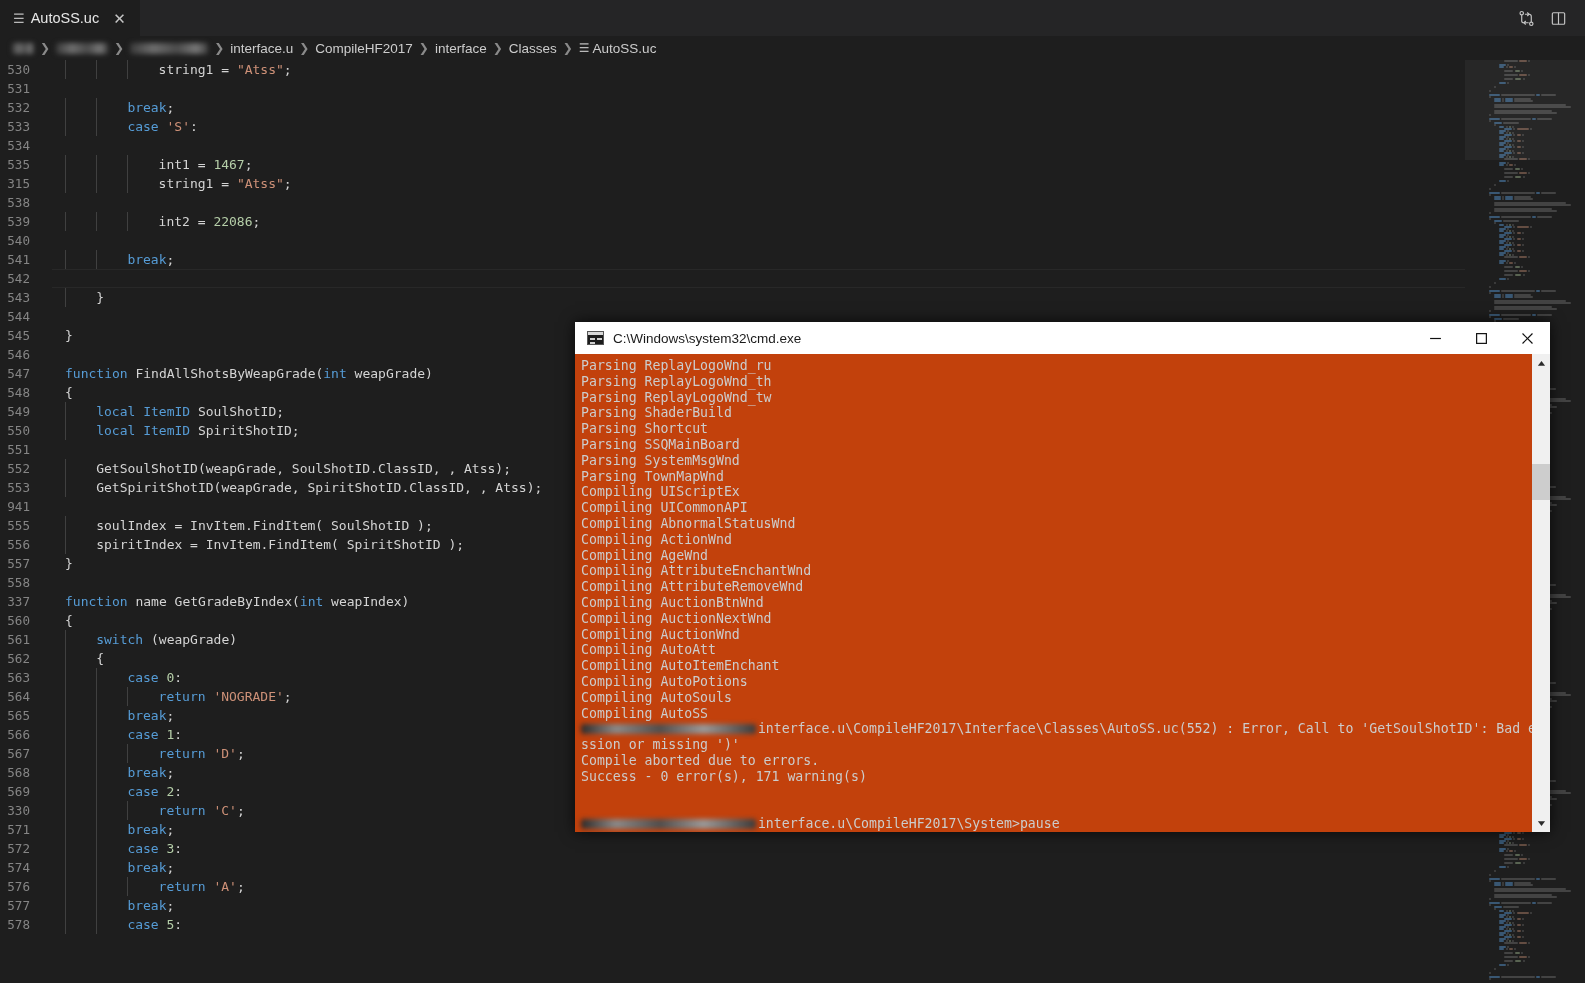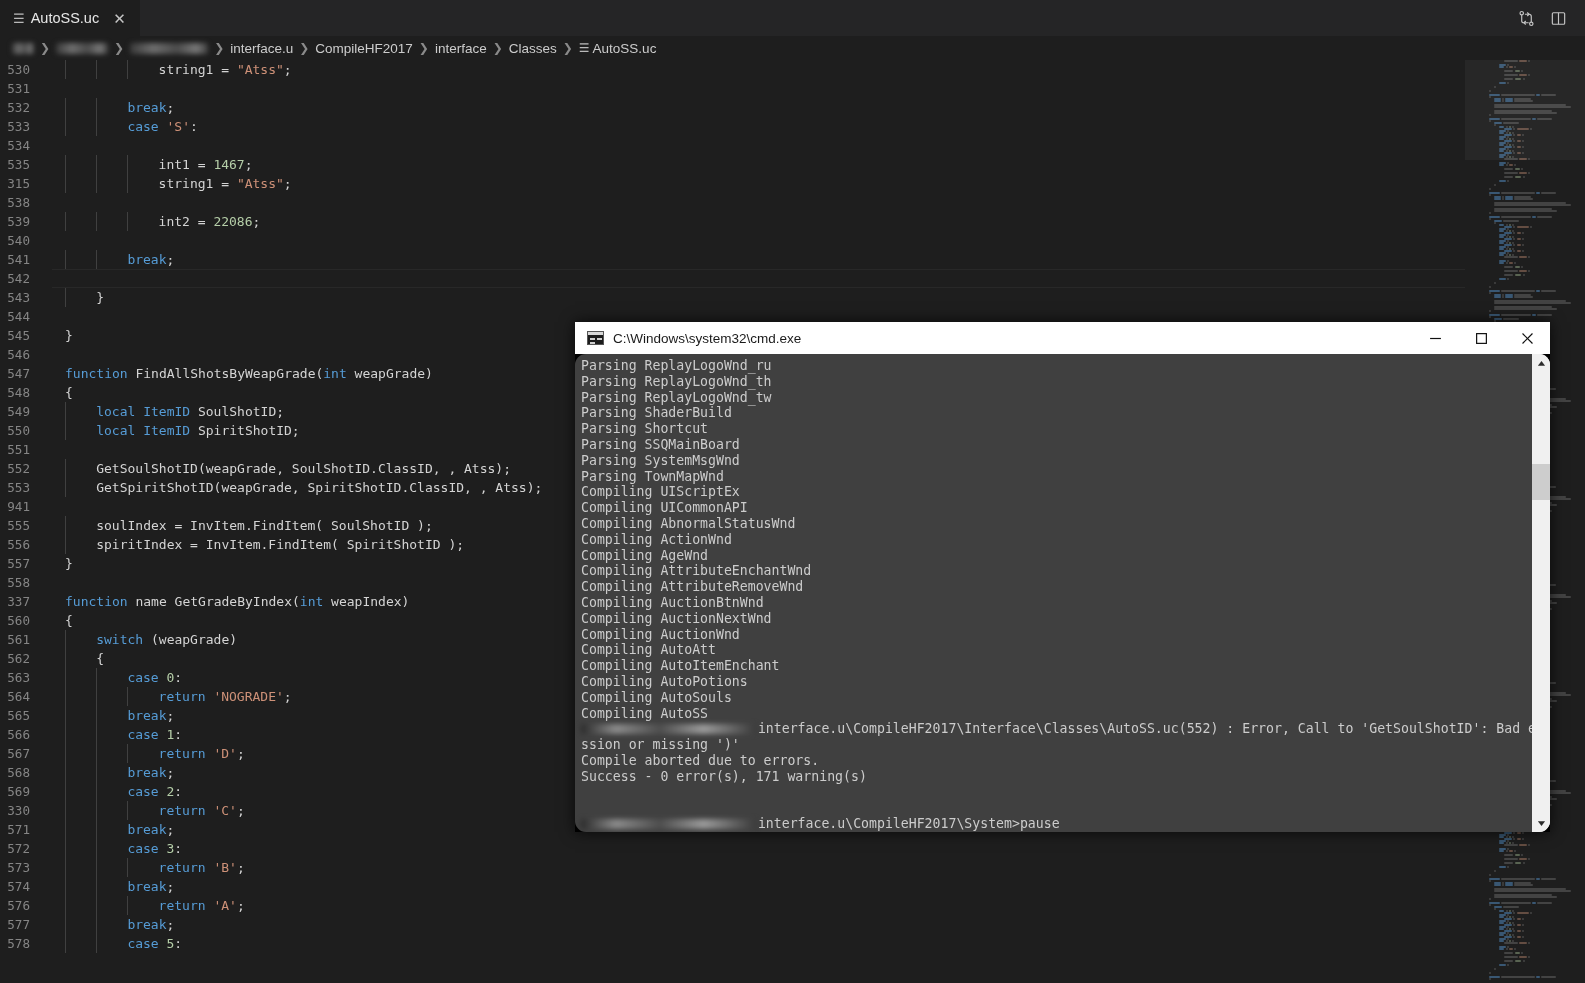--- a/index.html
+++ b/index.html
@@ -208,24 +208,23 @@
     width: 46px; height: 32px;
     display: flex; align-items: center; justify-content: center;
     color: #101010;
     font-family: "Liberation Sans", sans-serif;
     cursor: pointer;
   }
 
   .cmd-body {
     flex: 1;
     display: flex;
-    background: #404040;
+    background: #c2410c;
     overflow: hidden;
     position: relative;
-    border-radius: 11px;
   }
   .cmd-text {
     flex: 1;
     color: #cccccc;
     font-family: "DejaVu Sans Mono", monospace;
     font-size: 13.2px;
     line-height: 15.8px;
     padding: 4px 0 0 6px;
     white-space: pre;
     overflow: hidden;
@@ -350,21 +349,20 @@
         <div class="line"><span class="ln">563</span><span class="code-text"><span class="guide" style="left: 13px;"></span><span class="guide" style="left: 44.2px;"></span><span style="padding-left: 62.4px;"><span class="kw">case</span><span class="plain"> </span><span class="num">0</span><span class="punc">:</span></span></span></div>
         <div class="line"><span class="ln">564</span><span class="code-text"><span class="guide" style="left: 13px;"></span><span class="guide" style="left: 44.2px;"></span><span class="guide" style="left: 75.4px;"></span><span style="padding-left: 93.6px;"><span class="kw">return</span><span class="plain"> </span><span class="str">'NOGRADE'</span><span class="punc">;</span></span></span></div>
         <div class="line"><span class="ln">565</span><span class="code-text"><span class="guide" style="left: 13px;"></span><span class="guide" style="left: 44.2px;"></span><span style="padding-left: 62.4px;"><span class="kw">break</span><span class="punc">;</span></span></span></div>
         <div class="line"><span class="ln">566</span><span class="code-text"><span class="guide" style="left: 13px;"></span><span class="guide" style="left: 44.2px;"></span><span style="padding-left: 62.4px;"><span class="kw">case</span><span class="plain"> </span><span class="num">1</span><span class="punc">:</span></span></span></div>
         <div class="line"><span class="ln">567</span><span class="code-text"><span class="guide" style="left: 13px;"></span><span class="guide" style="left: 44.2px;"></span><span class="guide" style="left: 75.4px;"></span><span style="padding-left: 93.6px;"><span class="kw">return</span><span class="plain"> </span><span class="str">'D'</span><span class="punc">;</span></span></span></div>
         <div class="line"><span class="ln">568</span><span class="code-text"><span class="guide" style="left: 13px;"></span><span class="guide" style="left: 44.2px;"></span><span style="padding-left: 62.4px;"><span class="kw">break</span><span class="punc">;</span></span></span></div>
         <div class="line"><span class="ln">569</span><span class="code-text"><span class="guide" style="left: 13px;"></span><span class="guide" style="left: 44.2px;"></span><span style="padding-left: 62.4px;"><span class="kw">case</span><span class="plain"> </span><span class="num">2</span><span class="punc">:</span></span></span></div>
         <div class="line"><span class="ln">330</span><span class="code-text"><span class="guide" style="left: 13px;"></span><span class="guide" style="left: 44.2px;"></span><span class="guide" style="left: 75.4px;"></span><span style="padding-left: 93.6px;"><span class="kw">return</span><span class="plain"> </span><span class="str">'C'</span><span class="punc">;</span></span></span></div>
         <div class="line"><span class="ln">571</span><span class="code-text"><span class="guide" style="left: 13px;"></span><span class="guide" style="left: 44.2px;"></span><span style="padding-left: 62.4px;"><span class="kw">break</span><span class="punc">;</span></span></span></div>
         <div class="line"><span class="ln">572</span><span class="code-text"><span class="guide" style="left: 13px;"></span><span class="guide" style="left: 44.2px;"></span><span style="padding-left: 62.4px;"><span class="kw">case</span><span class="plain"> </span><span class="num">3</span><span class="punc">:</span></span></span></div>
-        <div class="line"><span class="ln">573</span><span class="code-text"><span class="guide" style="left: 13px;"></span><span class="guide" style="left: 44.2px;"></span><span class="guide" style="left: 75.4px;"></span><span style="padding-left: 93.6px;"><span class="kw">return</span><span class="plain"> </span><span class="str">'B'</span><span class="punc">;</span></span></span></div>
         <div class="line"><span class="ln">574</span><span class="code-text"><span class="guide" style="left: 13px;"></span><span class="guide" style="left: 44.2px;"></span><span style="padding-left: 62.4px;"><span class="kw">break</span><span class="punc">;</span></span></span></div>
         <div class="line"><span class="ln">576</span><span class="code-text"><span class="guide" style="left: 13px;"></span><span class="guide" style="left: 44.2px;"></span><span class="guide" style="left: 75.4px;"></span><span style="padding-left: 93.6px;"><span class="kw">return</span><span class="plain"> </span><span class="str">'A'</span><span class="punc">;</span></span></span></div>
         <div class="line"><span class="ln">577</span><span class="code-text"><span class="guide" style="left: 13px;"></span><span class="guide" style="left: 44.2px;"></span><span style="padding-left: 62.4px;"><span class="kw">break</span><span class="punc">;</span></span></span></div>
         <div class="line"><span class="ln">578</span><span class="code-text"><span class="guide" style="left: 13px;"></span><span class="guide" style="left: 44.2px;"></span><span style="padding-left: 62.4px;"><span class="kw">case</span><span class="plain"> </span><span class="num">5</span><span class="punc">:</span></span></span></div>
       </div>
   </div>
 
   <div class="minimap" id="minimap">
       <div class="mm-line" style="left: 39px; top: 0px; width: 13.5px; background: rgb(90, 90, 90);"></div>
       <div class="mm-line" style="left: 53.7px; top: 0px; width: 8.1px; background: rgb(143, 106, 88);"></div>

